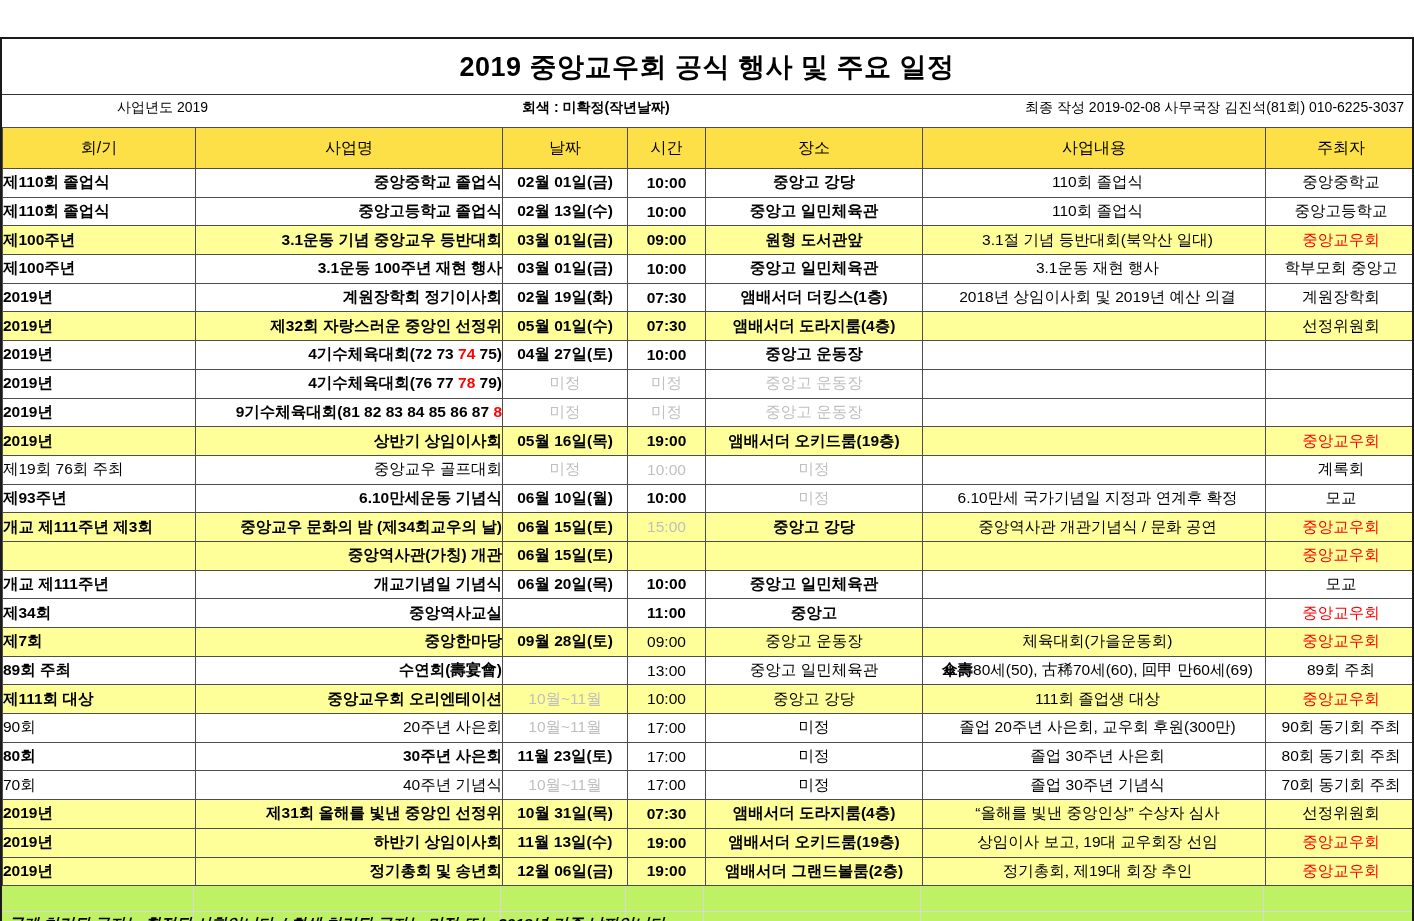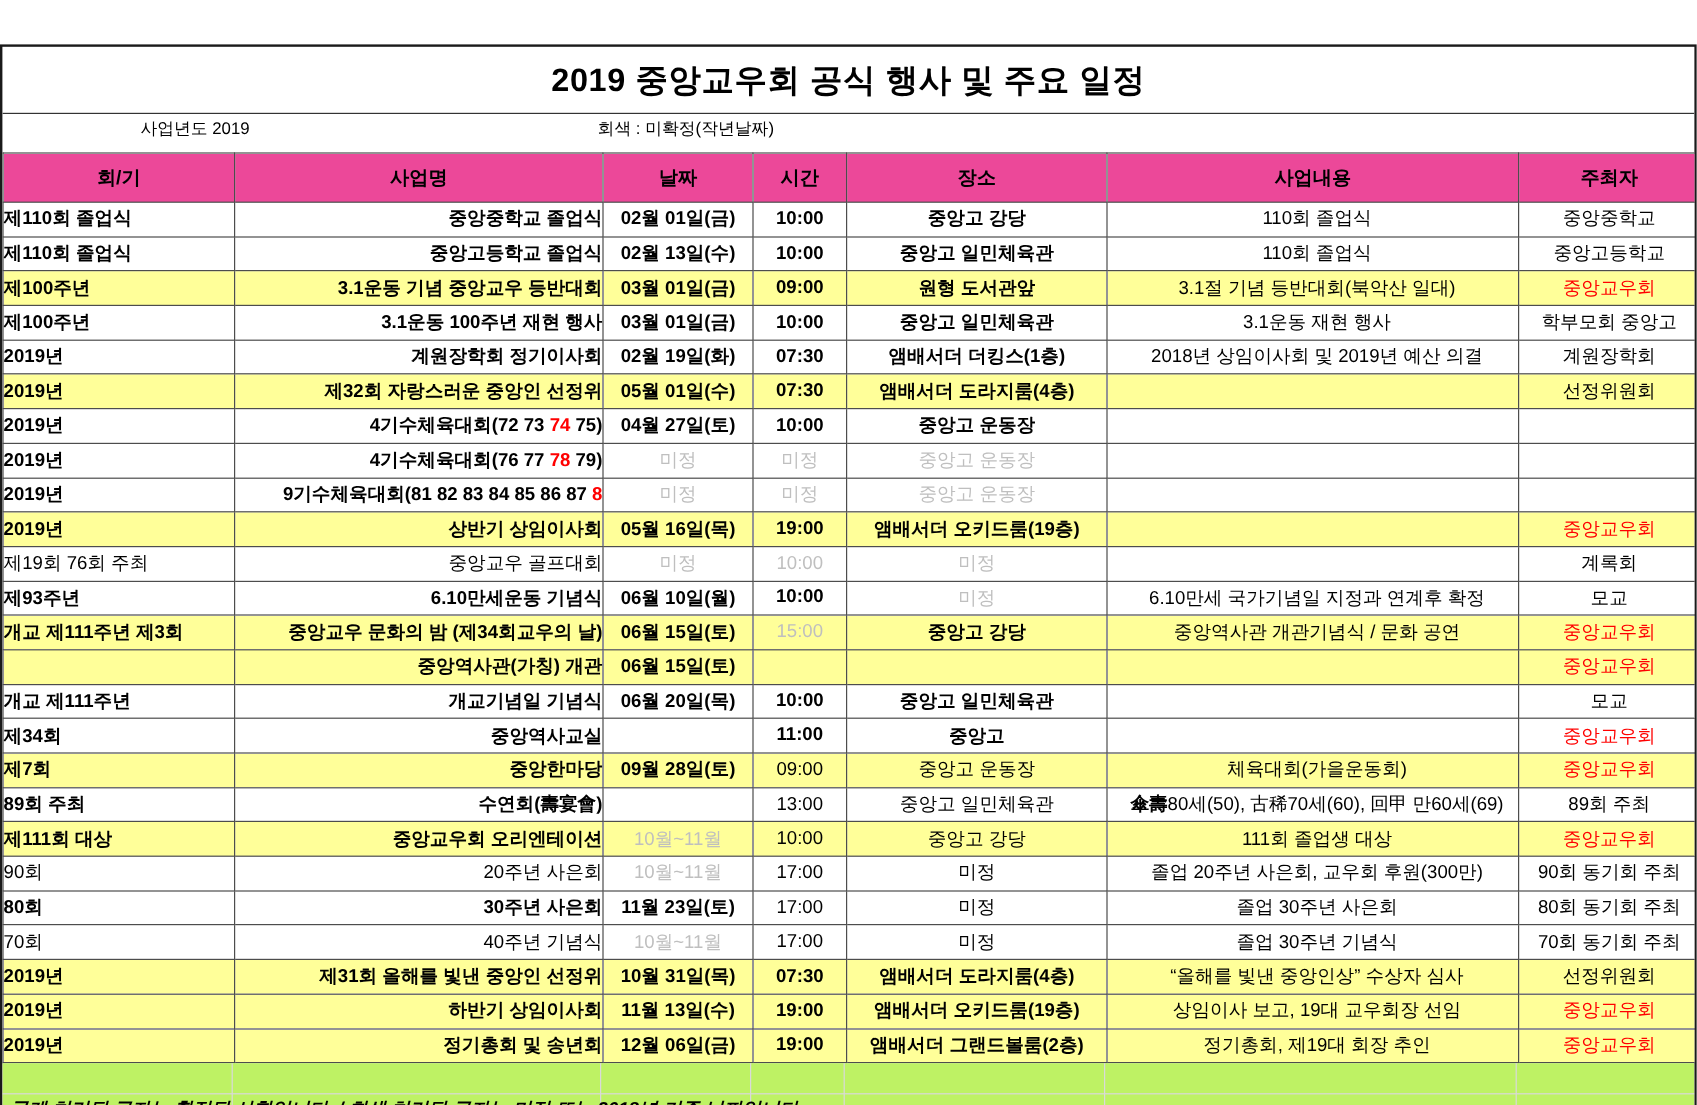--- a/index.html
+++ b/index.html
@@ -5,29 +5,29 @@
   html,body{margin:0;padding:0;background:#fff;}
   body{font-family:"Liberation Sans","DejaVu Sans",sans-serif;}
   #sheet{position:relative;width:1414px;height:921px;background:#fff;border:2px solid #1a1a1a;box-sizing:border-box;overflow:hidden;margin-top:37px;}
   
   #title-row{height:55px;border-bottom:1px solid #333;display:flex;align-items:center;justify-content:center;}
   #title-row .t{font-size:27px;font-weight:bold;color:#000;letter-spacing:0.5px;}
   
   #info-row{position:relative;height:32px;}
   #info-row span{position:absolute;top:4px;font-size:14px;color:#000;white-space:nowrap;}
   #info-left{left:115px;}
-  #info-center{left:496px;}
+  #info-center{left:520px;font-weight:bold;}
   #info-right{right:8px;}
   
   table{border-collapse:collapse;table-layout:fixed;width:1410px;}
   col.w0{width:193px}col.w1{width:307px}col.w2{width:125px}col.w3{width:78px}
   col.w4{width:217px}col.w5{width:343px}col.w6{width:151px}
   th,td{border:1px solid #4d4d4d;box-sizing:border-box;font-size:15.5px;padding:0;
         overflow:hidden;white-space:nowrap;vertical-align:middle;}
-  th{height:41px;background:#ec4899;font-weight:bold;font-size:16px;text-align:center;}
+  th{height:41px;background:#fde047;font-weight:normal;font-size:16px;text-align:center;}
   td{height:28.7px;}
   tr.bg-y td{background:#FFFF99;}
   tr.bg-w td{background:#fff;}
   td.c0{padding-right:7px;}
   td.c1{text-align:right;padding-left:7px;}
   td.c2,td.c3,td.c4,td.c6{text-align:center;}
   td.c5{text-align:center;padding-left:7px;}
   .s-b{font-weight:bold;}
   .s-g{color:#BFBFBF;}
   .s-r{color:#FF0000;}
@@ -42,20 +42,21 @@
 </head>
 <body>
 
 <div id="sheet">
   <div id="title-row">
     <span class="t">2019 중앙교우회 공식 행사 및 주요 일정</span>
   </div>
   <div id="info-row">
     <span id="info-left">사업년도 2019</span>
     <span id="info-center">회색 : 미확정(작년날짜)</span>
+    <span id="info-right">최종 작성 2019-02-08 사무국장 김진석(81회) 010-6225-3037</span>
   </div>
 
   <table>
     <colgroup>
       <col class="w0">
         <col class="w1">
         <col class="w2">
         <col class="w3">
         <col class="w4">
         <col class="w5">

